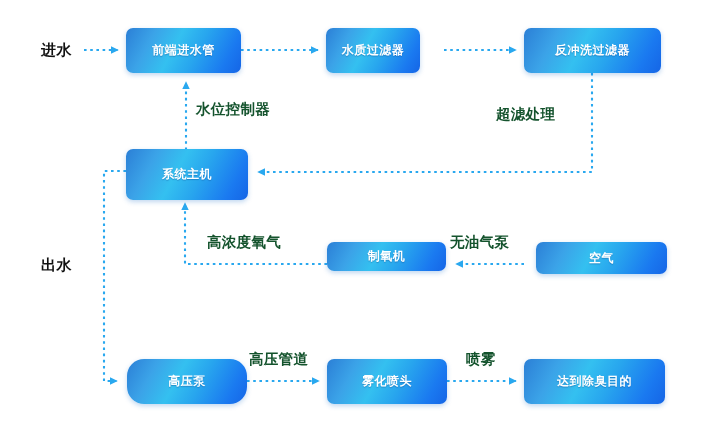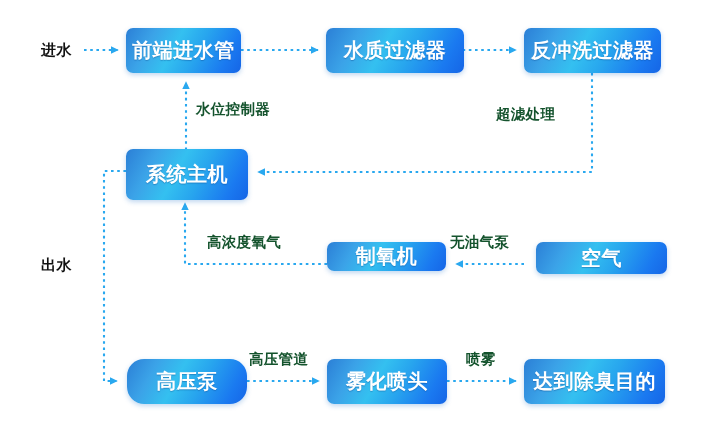--- a/index.html
+++ b/index.html
@@ -15,21 +15,21 @@
 
   .node{
     position:absolute;
     box-sizing:border-box;
     border-radius:7px;
     background:linear-gradient(118deg,#2b7fd6 0%,#3ba3e8 22%,#34c0f0 42%,#28a6ee 60%,#1a79f0 85%,#1565e6 100%);
     box-shadow:0 2px 5px rgba(30,110,200,.28);
     display:flex;align-items:center;justify-content:center;
     color:#ffffff;
     font-weight:700;
-    font-size:20px;
+    font-size:12px;
     letter-spacing:.5px;
     text-shadow:0 1px 1px rgba(10,60,130,.35);
     white-space:nowrap;
     user-select:none;
     text-align:right;
   }
 
   .edge-label{
     position:absolute;
     color:#14532d;
@@ -77,21 +77,21 @@
       <path d="M126,171 L104,171 L104,381 L117,381" marker-end="url(#ar)"></path>
 
       <path d="M247,381 L319,381" marker-end="url(#ar)"></path>
 
       <path d="M447,381 L516,381" marker-end="url(#ar)"></path>
     </g>
   </svg>
 
   <div class="node" style="left:126px;top:28px;width:115px;height:45px;">前端进水管</div>
 
-  <div class="node" style="left:326px;top:28px;width:138px;height:45px;">水质过滤器</div>
+  <div class="node" style="left:326px;top:28px;width:94px;height:45px;">水质过滤器</div>
 
   <div class="node" style="left:524px;top:28px;width:137px;height:45px;">反冲洗过滤器</div>
 
   <div class="node" style="left:126px;top:149px;width:122px;height:51px;">系统主机</div>
 
   <div class="node" style="left:327px;top:242px;width:119px;height:29px;">制氧机</div>
 
   <div class="node" style="left:536px;top:242px;width:131px;height:32px;">空气</div>
 
   <div class="node" style="left:127px;top:359px;width:120px;height:45px;border-radius:17px;">高压泵</div>

